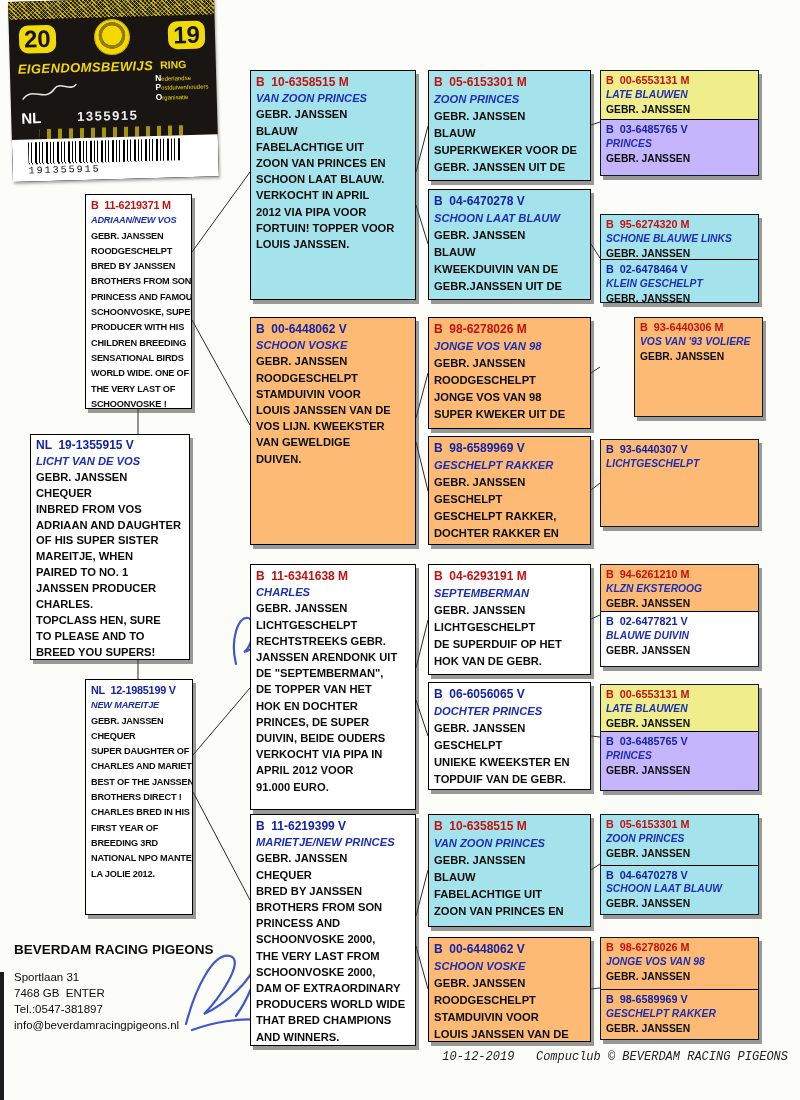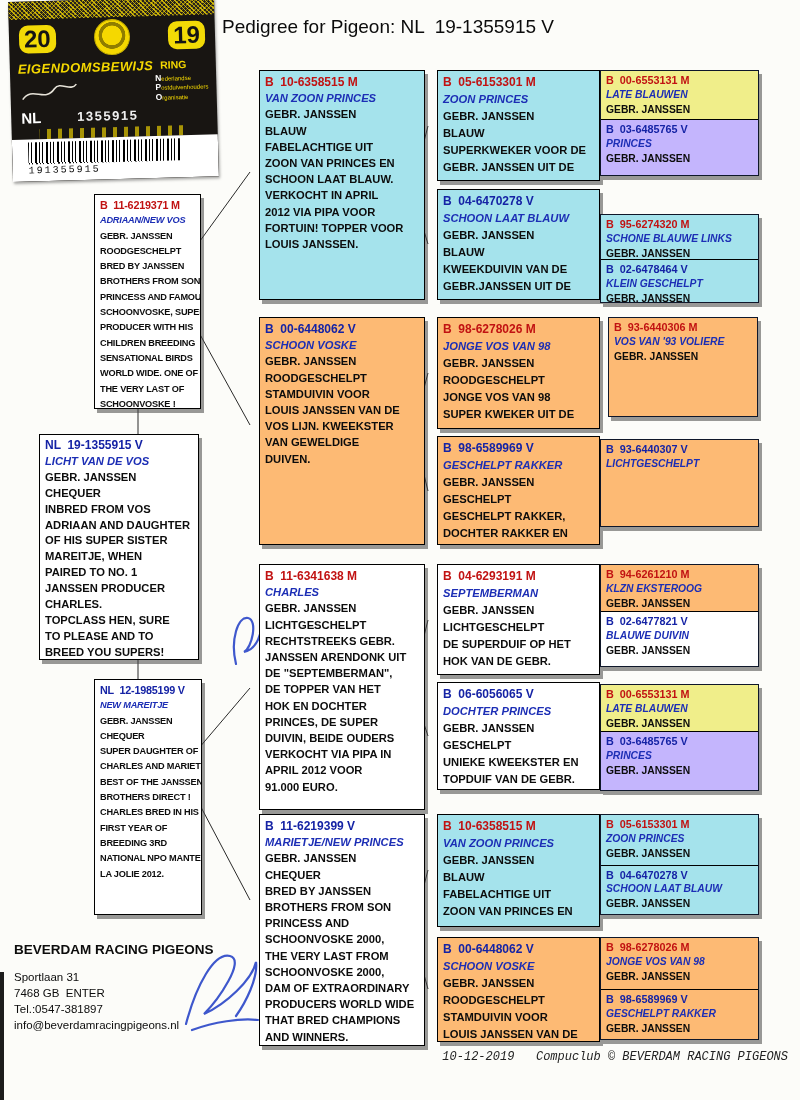--- a/index.html
+++ b/index.html
@@ -4,21 +4,21 @@
 <style>
   html,body{margin:0;padding:0;background:#e9e9e6;}
   #page{position:relative;width:800px;height:1100px;background:#fcfcf9;overflow:hidden;
         font-family:"Liberation Sans","DejaVu Sans",sans-serif;}
 
   
   .doc-title{position:absolute;left:222px;top:16px;font-size:19px;color:#0b0b0b;white-space:pre;}
 
   
   .box{position:absolute;box-sizing:border-box;border:1px solid #000;background:#fff;
-       box-shadow:3px 4px 0 rgba(70,70,70,.55);padding:3px 5px;overflow:hidden;margin-left:9px;}
+       box-shadow:3px 4px 0 rgba(70,70,70,.55);padding:3px 5px;overflow:hidden;}
   .cyan{background:#a5e3ec;} .salmon{background:#fdba74;}
   .yellow{background:#f0ee8a;} .green{background:#c4b5fd;}
   .ring{font-weight:700;white-space:pre;}
   .m{color:#c11212;} .v{color:#1523a5;}
   .pname{color:#1c2eb5;font-style:italic;font-weight:700;}
   .breeder,.desc{color:#0c0c0c;font-weight:700;}
   .desc{white-space:pre;}
 
   .g1{font-size:9.2px;line-height:15.3px;letter-spacing:-0.2px;}
   .g1 .ring{font-size:10.8px;}
@@ -156,21 +156,20 @@
       <span class="nl">NL</span>
       <span class="ringno">1355915</span>
     </div>
     <div class="stamp-smallrow"></div>
     <div class="stamp-barcode">
       <div class="bars"></div>
       <div class="barcode-num">191355915</div>
     </div>
   </div>
 
-  <div class="doc-title">Pedigree for Pigeon: NL  19-1355915 V</div>
 
   <div class="box g1" style="left:85px;top:194px;width:107px;height:215px">
     <div class="ring m">B  11-6219371 M</div>
     <div class="pname">ADRIAAN/NEW VOS</div>
     <div class="breeder">GEBR. JANSSEN</div>
     <div class="desc">ROODGESCHELPT
 BRED BY JANSSEN
 BROTHERS FROM SON
 PRINCESS AND FAMOUS
 SCHOONVOSKE, SUPER
@@ -366,21 +365,21 @@
       <div class="pname">SCHONE BLAUWE LINKS</div>
       <div class="breeder">GEBR. JANSSEN</div>
     </div>
     <div class="g4entry cyan">
       <div class="ring v">B  02-6478464 V</div>
       <div class="pname">KLEIN GESCHELPT</div>
       <div class="breeder">GEBR. JANSSEN</div>
     </div>
   </div>
 
-  <div class="g4cell nodivider" style="left:608px;top:317px;width:150px;height:100px">
+  <div class="g4cell nodivider" style="left:634px;top:317px;width:129px;height:100px">
     <div class="g4entry salmon">
       <div class="ring m">B  93-6440306 M</div>
       <div class="pname">VOS VAN '93 VOLIERE</div>
       <div class="breeder">GEBR. JANSSEN</div>
     </div>
   </div>
 
   <div class="g4cell nodivider" style="left:600px;top:439px;width:159px;height:88px">
     <div class="g4entry salmon">
       <div class="ring v">B  93-6440307 V</div>

